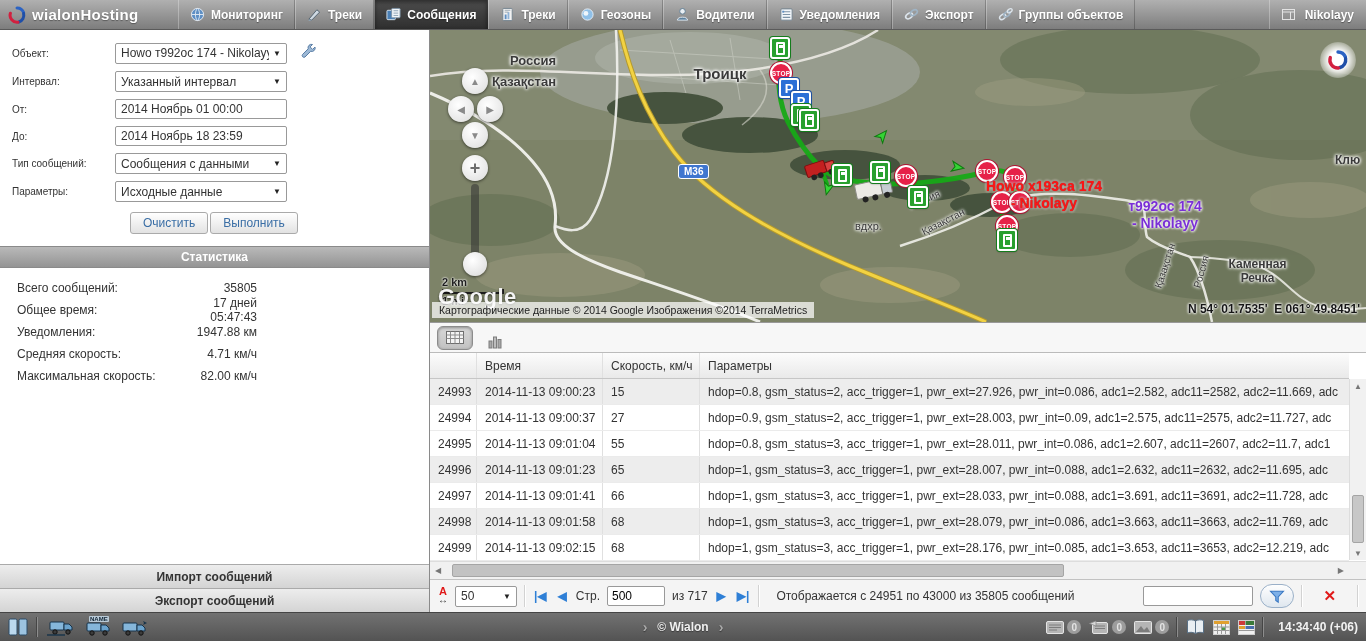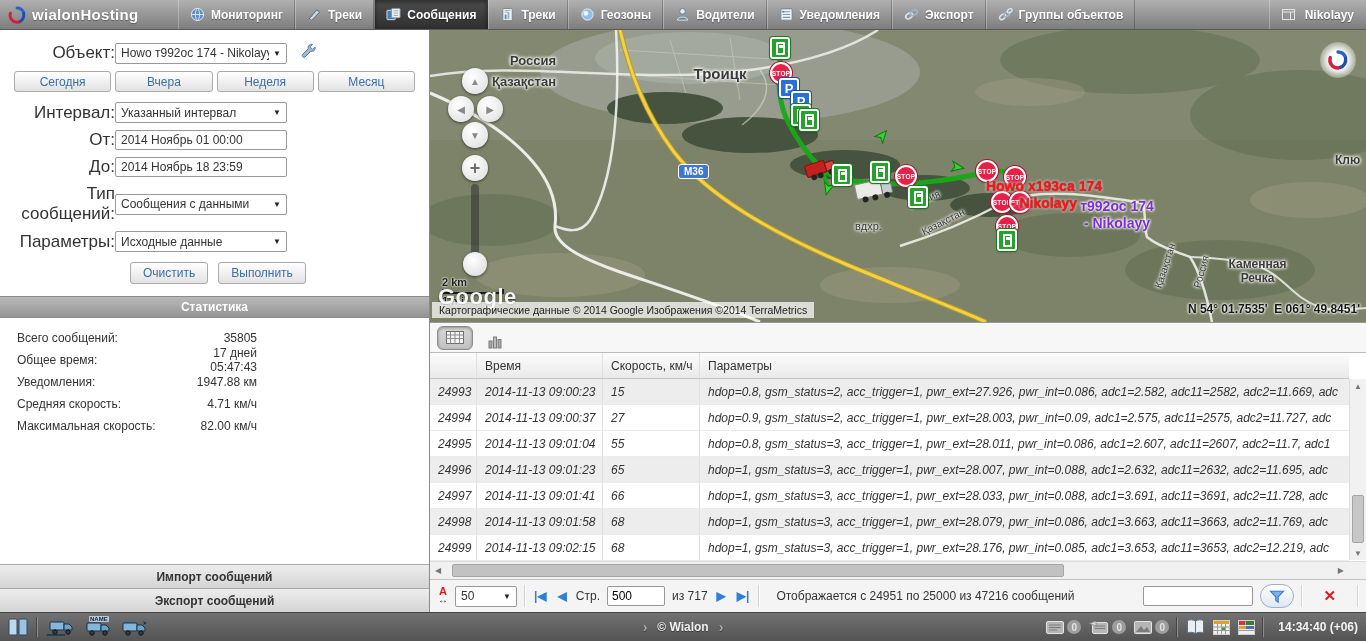--- a/index.html
+++ b/index.html
@@ -19,32 +19,32 @@
   .tab.active{background:linear-gradient(#4d4d4d,#2f2f2f);box-shadow:inset 0 2px 4px rgba(0,0,0,.45);}
   .nav-spacer{flex:1;}
   .userbox{display:flex;align-items:center;gap:10px;padding:0 12px;color:#fff;font-size:12px;font-weight:bold;
        border-left:1px solid rgba(255,255,255,.28);text-shadow:0 1px 1px rgba(0,0,0,.4);}
 
   
   .left-panel{position:absolute;top:30px;left:0;width:430px;bottom:29px;background:#fff;
       border-right:1px solid #8a8a8a;display:flex;flex-direction:column;}
   .form{padding:12px 12px 0 12px;}
   .frow{display:flex;align-items:center;margin-bottom:7px;}
-  .frow .flabel{width:103px;font-size:17px;color:#333;text-align:right;}
+  .frow .flabel{width:103px;font-size:10px;color:#333;}
   .sel{width:172px;height:21px;border:1px solid #999;border-radius:2px;background:#fff;display:flex;
       align-items:center;justify-content:space-between;font-size:12px;color:#333;padding:0 5px;cursor:pointer;}
   .sel .txt{white-space:nowrap;overflow:hidden;max-width:150px;}
   .arr{font-size:8px;color:#222;margin-left:4px;}
   .inp{width:172px;height:20px;border:1px solid #999;border-radius:2px;font-size:12px;color:#333;
       padding:0 5px;font-family:inherit;}
   .wrench{margin-left:12px;}
   .quick{display:flex;gap:4px;margin:2px 2px 10px 2px;}
   .qbtn{flex:1;height:21px;border:1px solid #aaa;border-radius:3px;background:linear-gradient(#fff,#e2e2e2);
       color:#3a6ea5;font-size:12px;display:flex;align-items:center;justify-content:center;cursor:pointer;}
-  .actions{display:flex;gap:10px;margin:10px 0 12px 118px;}
+  .actions{display:flex;gap:2px;margin:10px 0 12px 118px;}
   .btn{height:22px;padding:0 12px;border:1px solid #aaa;border-radius:3px;background:linear-gradient(#fff,#e2e2e2);
       color:#3a6ea5;font-size:12px;font-family:inherit;cursor:pointer;}
   .stats-header{height:22px;background:linear-gradient(#b9b9b9,#949494);color:#fff;font-weight:bold;font-size:12px;
       display:flex;align-items:center;justify-content:center;border-top:1px solid #8a8a8a;border-bottom:1px solid #8a8a8a;}
   .stats{padding:9px 0 0 0;}
   .srow{display:flex;height:22px;align-items:center;font-size:12px;color:#333;}
   .srow .sl{padding-left:17px;width:165px;}
   .srow .sv{width:92px;text-align:right;}
   .panel-spacer{flex:1;}
   .bigbar{height:24px;background:linear-gradient(#ededed,#d4d4d4);border-top:1px solid #aaa;display:flex;
@@ -103,21 +103,21 @@
   .thead{display:flex;height:26px;flex:none;background:linear-gradient(#fcfcfc,#e9e9e9);
       border-bottom:1px solid #c6c6c6;font-size:12px;color:#333;align-items:stretch;}
   .trow{display:flex;height:26px;flex:none;align-items:stretch;border-bottom:1px solid #ebebeb;
       font-size:12px;color:#333;cursor:pointer;}
   .trow.shade{background:#ededed;}
   .c{overflow:hidden;white-space:nowrap;border-right:1px solid #e0e0e0;padding-left:8px;display:flex;align-items:center;}
   .c-num{width:47px;flex:none;}
   .c-time{width:126px;flex:none;}
   .c-speed{width:97px;flex:none;}
   .c-params{flex:1;border-right:none;}
-  .rows-wrap{margin-right:17px;font-style:italic;}
+  .rows-wrap{margin-right:17px;}
   .thead{margin-right:17px;}
   .vscroll{position:absolute;right:0;top:56px;bottom:52px;width:17px;background:#f1f1f1;border-left:1px solid #ddd;
       display:flex;flex-direction:column;align-items:center;font-size:8px;color:#777;}
   .vscroll .vthumb{position:absolute;left:2px;right:2px;top:64%;height:48px;background:#c7c7c7;
       border:1px solid #a5a5a5;border-radius:2px;cursor:pointer;}
   .vscroll .sarr{height:14px;display:flex;align-items:center;cursor:pointer;}
   .vscroll .sarr.down{margin-top:auto;}
   .hscroll{height:18px;flex:none;background:#f1f1f1;border-top:1px solid #ddd;position:relative;
       font-size:8px;color:#777;}
   .hscroll .sarr{position:absolute;top:0;bottom:0;display:flex;align-items:center;cursor:pointer;}
@@ -254,26 +254,20 @@
         <span class="flabel">Объект:</span>
         <div class="sel">
           <span class="txt">Howo т992ос 174 - Nikolayy</span>
           <span class="arr">▼</span>
         </div>
         <span class="wrench">
           <svg width="18" height="18" viewBox="0 0 18 18">
             <path d="M13.5 2.5 a3.4 3.4 0 0 0 -4.3 4.3 L3.5 12.5 a1.8 1.8 0 0 0 2.5 2.5 L11.7 9.3 a3.4 3.4 0 0 0 4.3-4.3 L13.6 7.4 l-2.5-2.5z" fill="#9db9d6" stroke="#5a7ea6" stroke-width="1"></path>
           </svg>
         </span>
-      </div>
-      <div class="quick">
-        <div class="qbtn">Сегодня</div>
-        <div class="qbtn">Вчера</div>
-        <div class="qbtn">Неделя</div>
-        <div class="qbtn">Месяц</div>
       </div>
       <div class="frow">
         <span class="flabel">Интервал:</span>
         <div class="sel">
           <span class="txt">Указанный интервал</span>
           <span class="arr">▼</span>
         </div>
       </div>
       <div class="frow">
         <span class="flabel">От:</span>
@@ -451,21 +445,21 @@
         </div>
       <div class="stop" style="left:566px;top:185px;">
           <span>STOP</span>
         </div>
       <div class="fuel" style="left:567px;top:199px;">
           <span class="pump"></span>
         </div>
 
       <div class="unit-red" style="left:548px;top:148px;width:132px;">Howo х193са 174
 - Nikolayy</div>
-      <div class="unit-purple" style="left:628px;top:168px;width:118px;">т992ос 174
+      <div class="unit-purple" style="left:676px;top:168px;width:118px;">т992ос 174
 - Nikolayy</div>
 
       <div class="mapctl" style="left:32px;top:38px;">
           <span>▲</span>
         </div>
       <div class="mapctl" style="left:18px;top:66px;">
           <span>◀</span>
         </div>
       <div class="mapctl" style="left:47px;top:66px;">
           <span>▶</span>
@@ -589,21 +583,21 @@
         </div>
         <div class="vsep"></div>
         <span class="pgarr">|◀</span>
         <span class="pgarr">◀</span>
         <span>Стр.</span>
         <input class="pg-input" value="500" style="">
         <span>из 717</span>
         <span class="pgarr">▶</span>
         <span class="pgarr">▶|</span>
         <div class="vsep"></div>
-        <span class="status">Отображается с 24951 по 25000 из 47216 сообщений</span>
+        <span class="status">Отображается с 24951 по 43000 из 35805 сообщений</span>
         <div class="pspacer"></div>
         <input class="filter-input" value="" style="">
         <div class="funnel-btn">
           <svg width="16" height="15" viewBox="0 0 20 17">
             <path d="M2 2 H18 L11.5 9 V15.5 L8.5 13.5 V9 Z" fill="#7db0e8" stroke="#3a78c2" stroke-width="1.4"></path>
           </svg>
         </div>
         <div class="vsep"></div>
         <span class="xclear">✕</span>
         <div class="vsep"></div>

